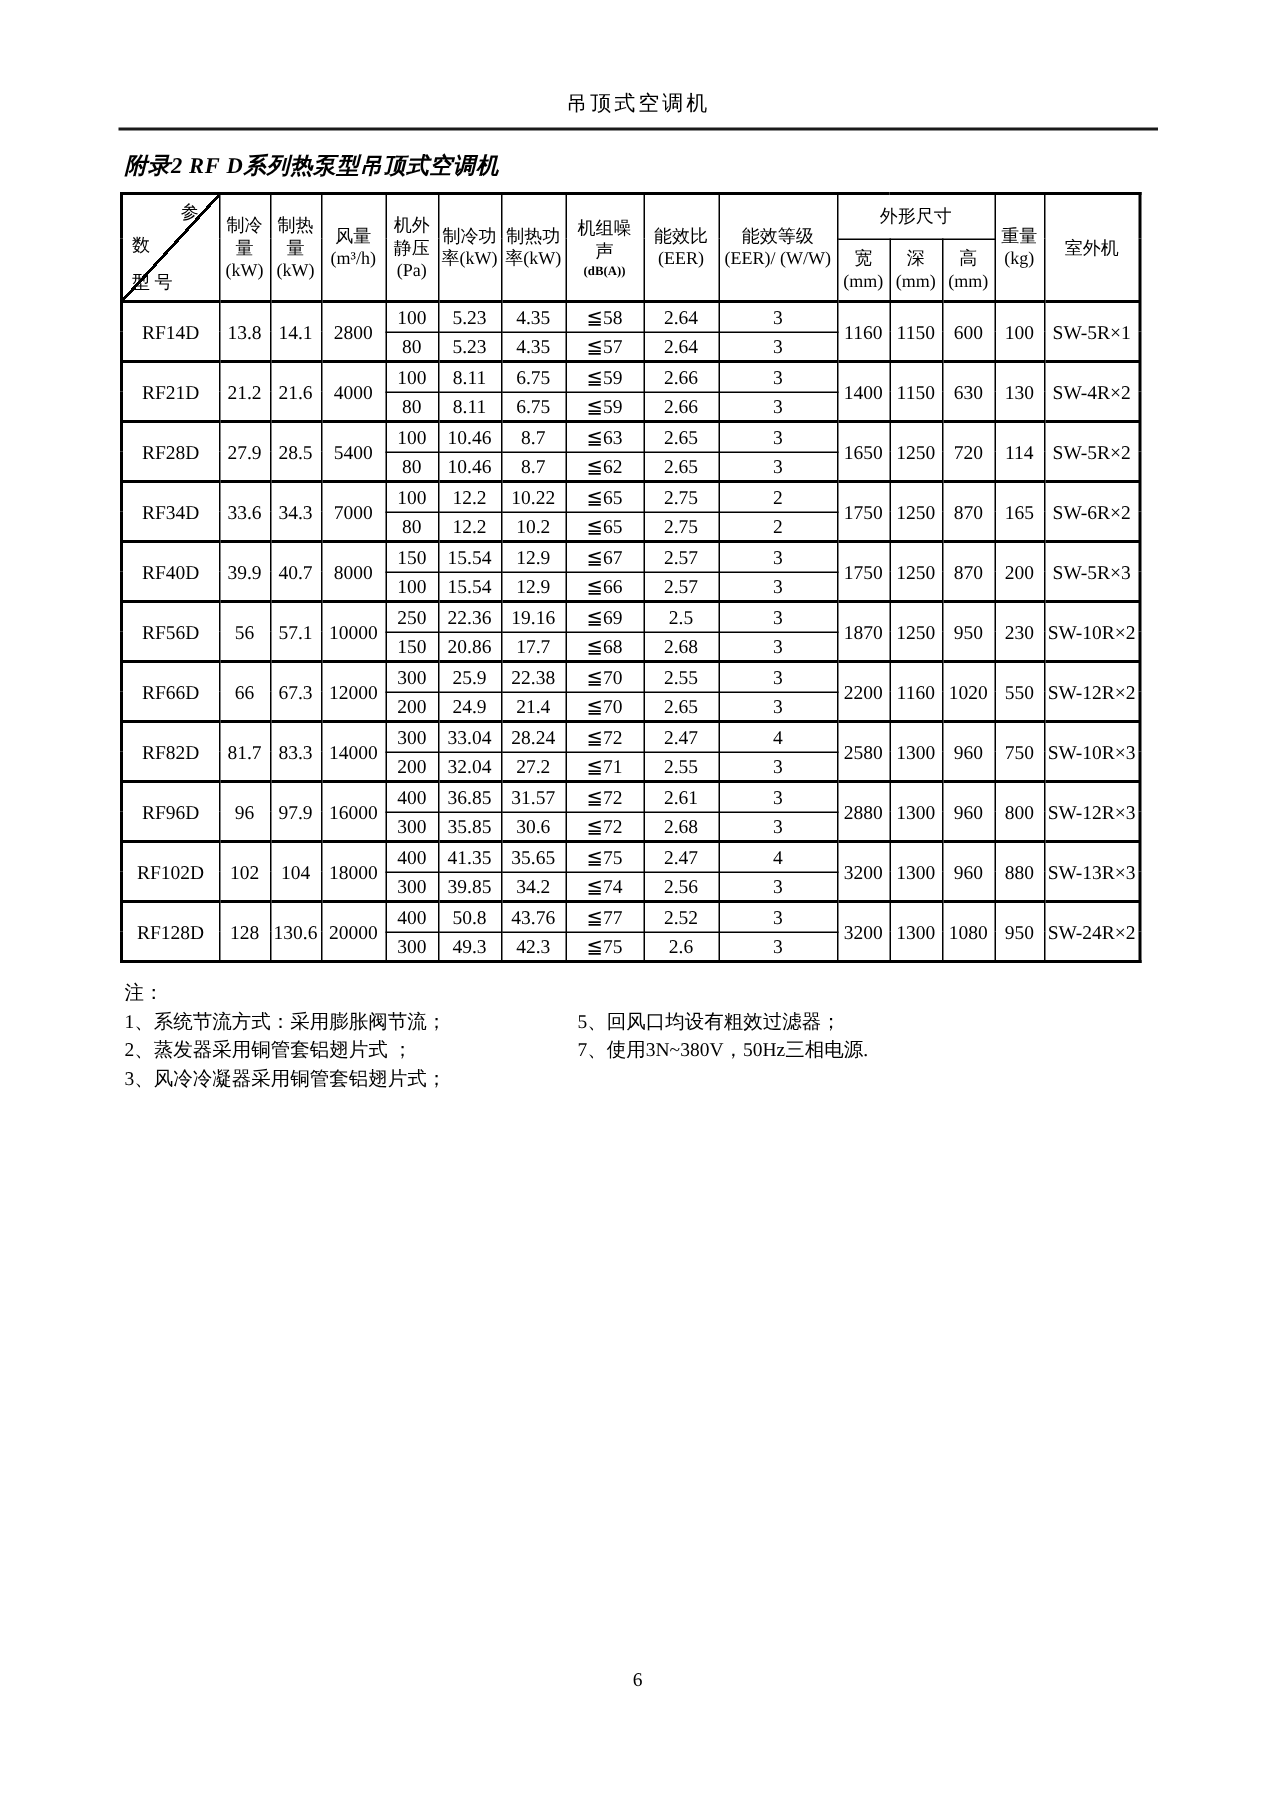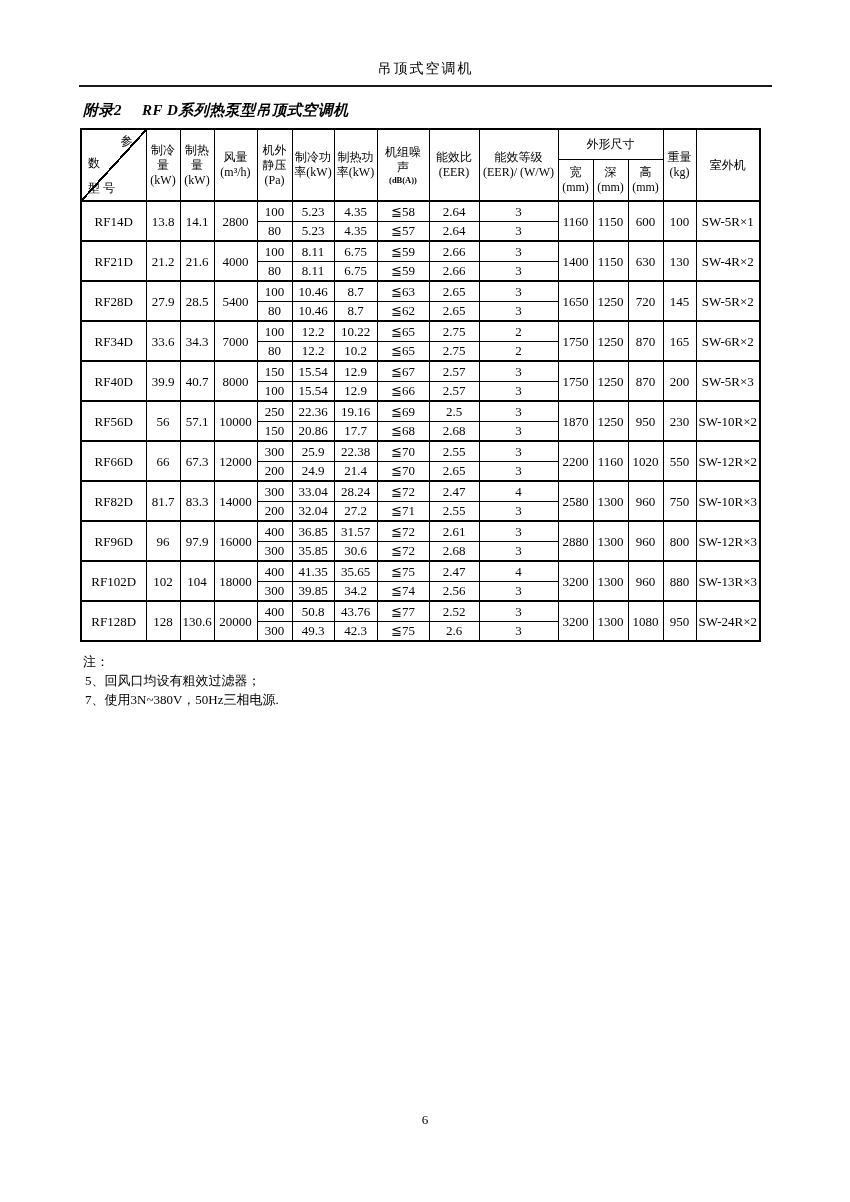--- a/index.html
+++ b/index.html
@@ -17,21 +17,21 @@
     text-align:center;
     font-size:14px;letter-spacing:2px;
     padding-bottom:7px;
     border-bottom:2px solid #1a1a1a;
   }
   .doc-title{
     position:absolute;top:101px;left:83px;
     font-size:15px;font-weight:bold;font-style:italic;
     letter-spacing:0.5px;
   }
-  .doc-title .prefix{margin-right:20px;}
+  .doc-title .prefix{margin-right:4px;}
   .spec-table{
     position:absolute;top:128px;left:80px;
     border-collapse:collapse;
     border:2px solid #000;
     table-layout:fixed;
     width:679px;
   }
   .spec-table th,.spec-table td{
     border:1px solid #000;
     padding:0 1px;
@@ -208,21 +208,21 @@
           <td rowspan="2">5400</td>
           <td>100</td>
           <td>10.46</td>
           <td>8.7</td>
           <td>≦63</td>
           <td>2.65</td>
           <td>3</td>
           <td rowspan="2">1650</td>
           <td rowspan="2">1250</td>
           <td rowspan="2">720</td>
-          <td rowspan="2">145</td>
+          <td rowspan="2">114</td>
           <td rowspan="2">SW-5R×2</td>
         </tr>
         <tr class="group-sub">
           <td>80</td>
           <td>10.46</td>
           <td>8.7</td>
           <td>≦62</td>
           <td>2.65</td>
           <td>3</td>
         </tr>
@@ -425,20 +425,25 @@
           <td>≦75</td>
           <td>2.6</td>
           <td>3</td>
         </tr>
       </tbody>
   </table>
 
   <div class="notes">
     <div>注：</div>
     <div class="notes-cols">
+      <div class="notes-col">
+        <div class="note-item">1、系统节流方式：采用膨胀阀节流；</div>
+        <div class="note-item">2、蒸发器采用铜管套铝翅片式 ；</div>
+        <div class="note-item">3、风冷冷凝器采用铜管套铝翅片式；</div>
+      </div>
       <div class="notes-col rightcol">
         <div class="note-item">5、回风口均设有粗效过滤器；</div>
         <div class="note-item">7、使用3N~380V，50Hz三相电源.</div>
       </div>
     </div>
   </div>
 
   <div class="page-number">6</div>
 
 </div>

